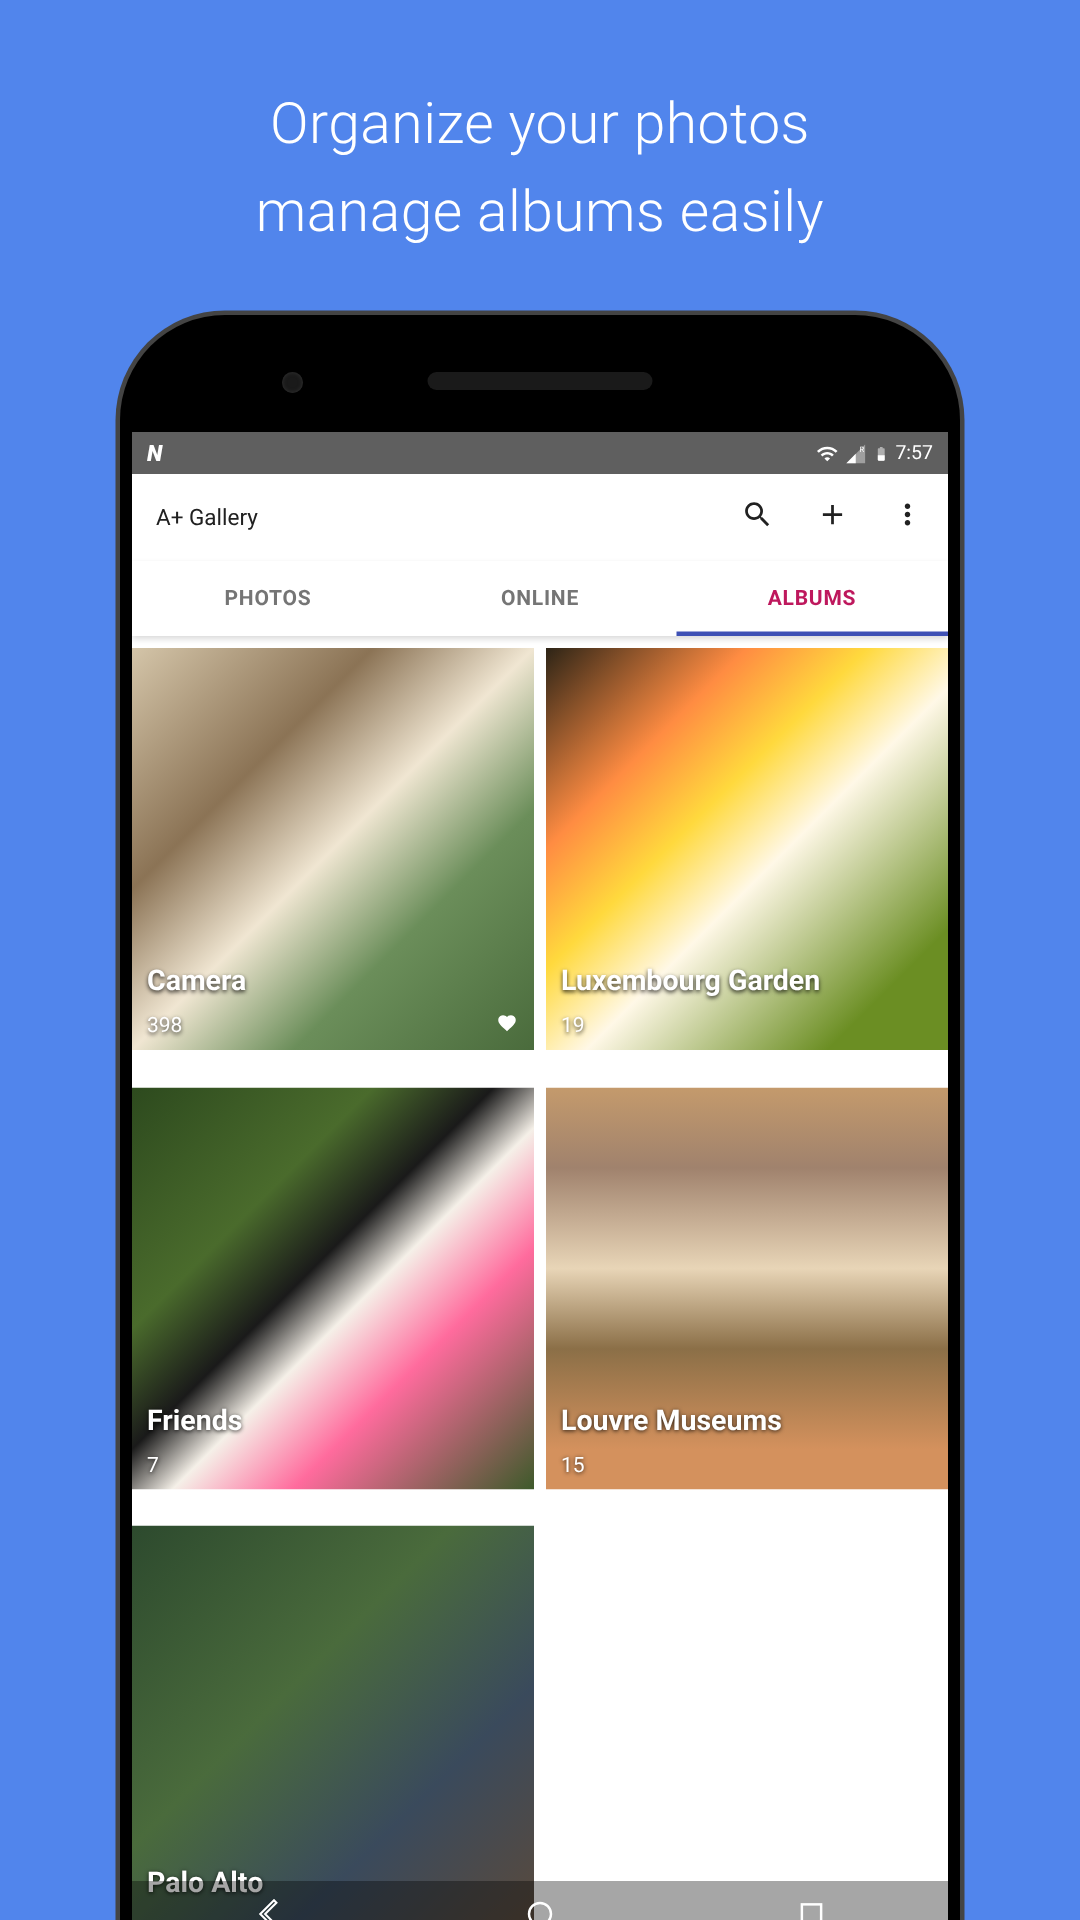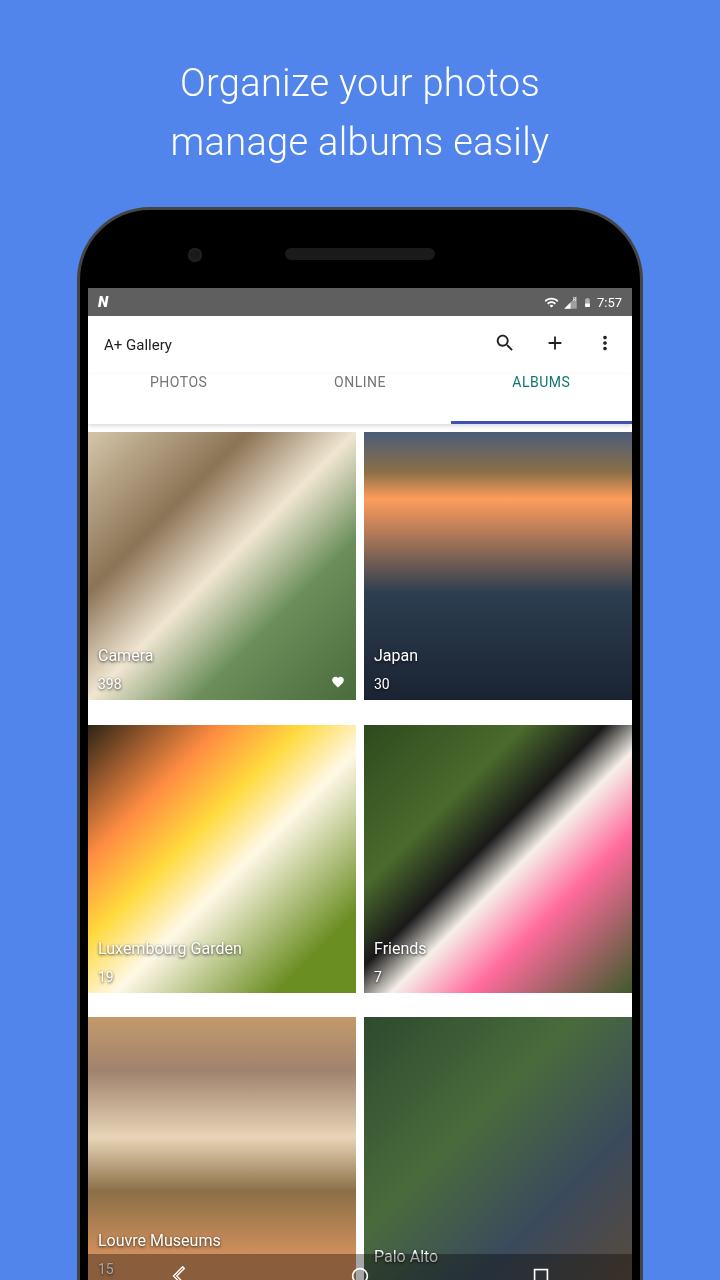--- a/index.html
+++ b/index.html
@@ -12,28 +12,28 @@
 .speaker{position:absolute;left:50%;top:30px;transform:translateX(-50%);width:150px;height:12px;border-radius:6px;background:#1a1a1a}
 .status-bar{height:28px;background:#5f5f5f;display:flex;align-items:center;justify-content:space-between;padding:0 10px;color:#fff;font-size:14px}
 .status-left{display:flex;align-items:center}
 .status-right{display:flex;align-items:center;gap:4px;font-size:13px}
 .n-icon{font-weight:900;font-style:italic;font-size:15px}
 .toolbar{background:#fff;height:58px;display:flex;align-items:center;padding:0 16px}
 .app-title{font-size:15px;font-weight:400;color:#212121;flex:1}
 .toolbar-icons{display:flex;align-items:center;gap:28px}
 .icon-btn svg{width:22px;height:22px;fill:#212121}
 .tabs{background:#fff;height:50px;display:flex;box-shadow:0 2px 4px rgba(0,0,0,0.15);position:relative;z-index:2}
-.tab{flex:1;display:flex;align-items:flex-start;justify-content:center;font-size:14px;font-weight:400;color:#757575;letter-spacing:.5px;position:relative}
-.tab.active{color:#0f766e}
+.tab{flex:1;display:flex;align-items:center;justify-content:center;font-size:14px;font-weight:700;color:#757575;letter-spacing:.5px;position:relative}
+.tab.active{color:#be185d}
 .tab.active::after{content:'';position:absolute;bottom:0;left:0;right:0;height:3px;background:#3f51b5}
 .album-grid{background:#fff;display:grid;grid-template-columns:1fr 1fr;gap:8px;padding:8px 0 0 0;height:calc(100% - 206px);overflow:hidden}
 .album{position:relative;aspect-ratio:1;overflow:hidden}
 .album-img{width:100%;height:100%;display:block}
 .album-info{position:absolute;left:10px;bottom:8px;color:#fff;text-shadow:0 1px 3px rgba(0,0,0,.8)}
-.album-name{font-size:16px;font-weight:400}
+.album-name{font-size:19px;font-weight:700}
 .album-count{font-size:14px;margin-top:11px}
 .heart-badge{position:absolute;right:8px;bottom:8px;width:20px;height:20px;display:flex;align-items:center;justify-content:center}
 .heart-badge svg{width:14px;height:14px;fill:#fff}
 .nav-bar{position:absolute;bottom:0;left:0;right:0;height:48px;background:rgba(0,0,0,0.35);display:flex;align-items:center;justify-content:space-around}
 .nav-bar svg{width:22px;height:22px;fill:#fff}
 
 
 .img-camera{background:linear-gradient(135deg,#d4c5a9 0%,#8b7355 30%,#f0e6d2 50%,#6b8e5a 70%,#4a6b3c 100%)}
 .img-japan{background:linear-gradient(180deg,#4a5d7a 0%,#8b6f47 15%,#ff9d5c 25%,#2c3e50 60%,#1a2332 100%)}
 .img-luxembourg{background:linear-gradient(135deg,#2d2416 0%,#ff8c42 25%,#ffd93d 40%,#fff8e7 55%,#6b8e23 85%)}
@@ -117,27 +117,20 @@
       <div class="album-name">Camera</div>
       <div class="album-count">398</div>
     </div>
     <div class="heart-badge">
             <svg viewBox="0 0 24 24">
               <path d="M12 21.35l-1.45-1.32C5.4 15.36 2 12.28 2 8.5 2 5.42 4.42 3 7.5 3c1.74 0 3.41.81 4.5 2.09C13.09 3.81 14.76 3 16.5 3 19.58 3 22 5.42 22 8.5c0 3.78-3.4 6.86-8.55 11.54L12 21.35z"></path>
             </svg>
           </div>
         </div>
         <div class="album">
-          <div class="album-img img-japan"></div>
-    <div class="album-info">
-      <div class="album-name">Japan</div>
-      <div class="album-count">30</div>
-    </div>
-    </div>
-        <div class="album">
           <div class="album-img img-luxembourg"></div>
     <div class="album-info">
       <div class="album-name">Luxembourg Garden</div>
       <div class="album-count">19</div>
     </div>
     </div>
         <div class="album">
           <div class="album-img img-friends"></div>
     <div class="album-info">
       <div class="album-name">Friends</div>

